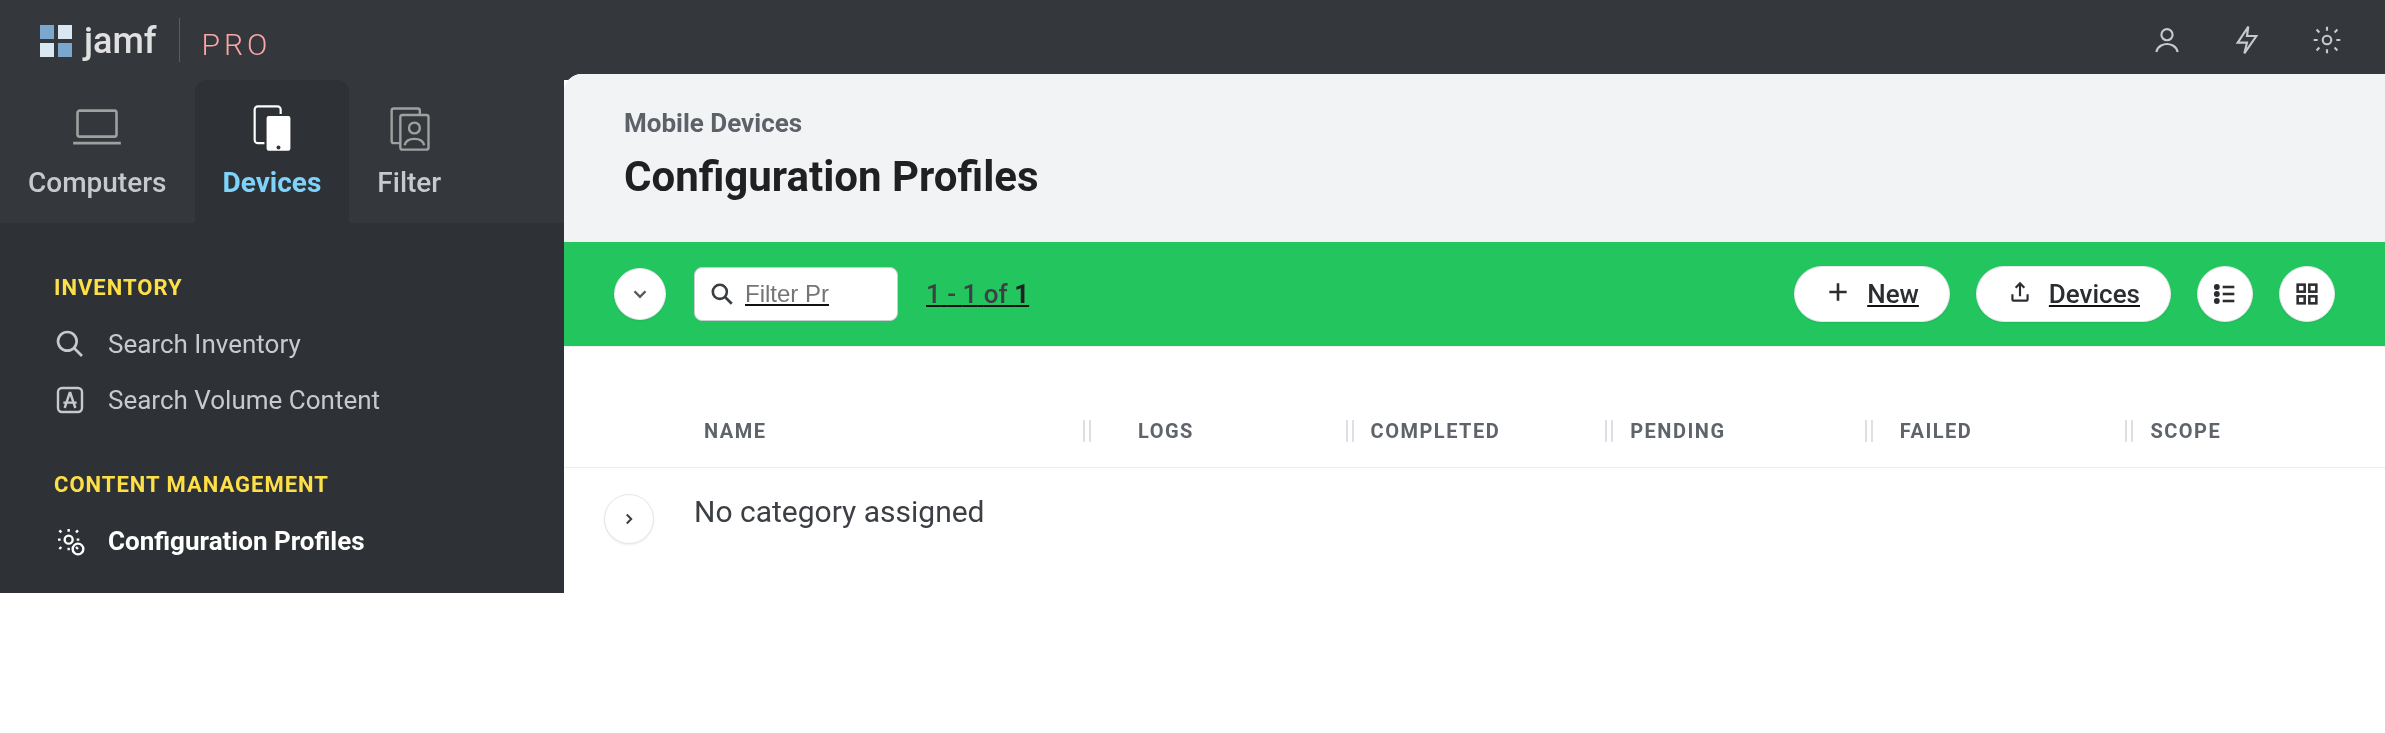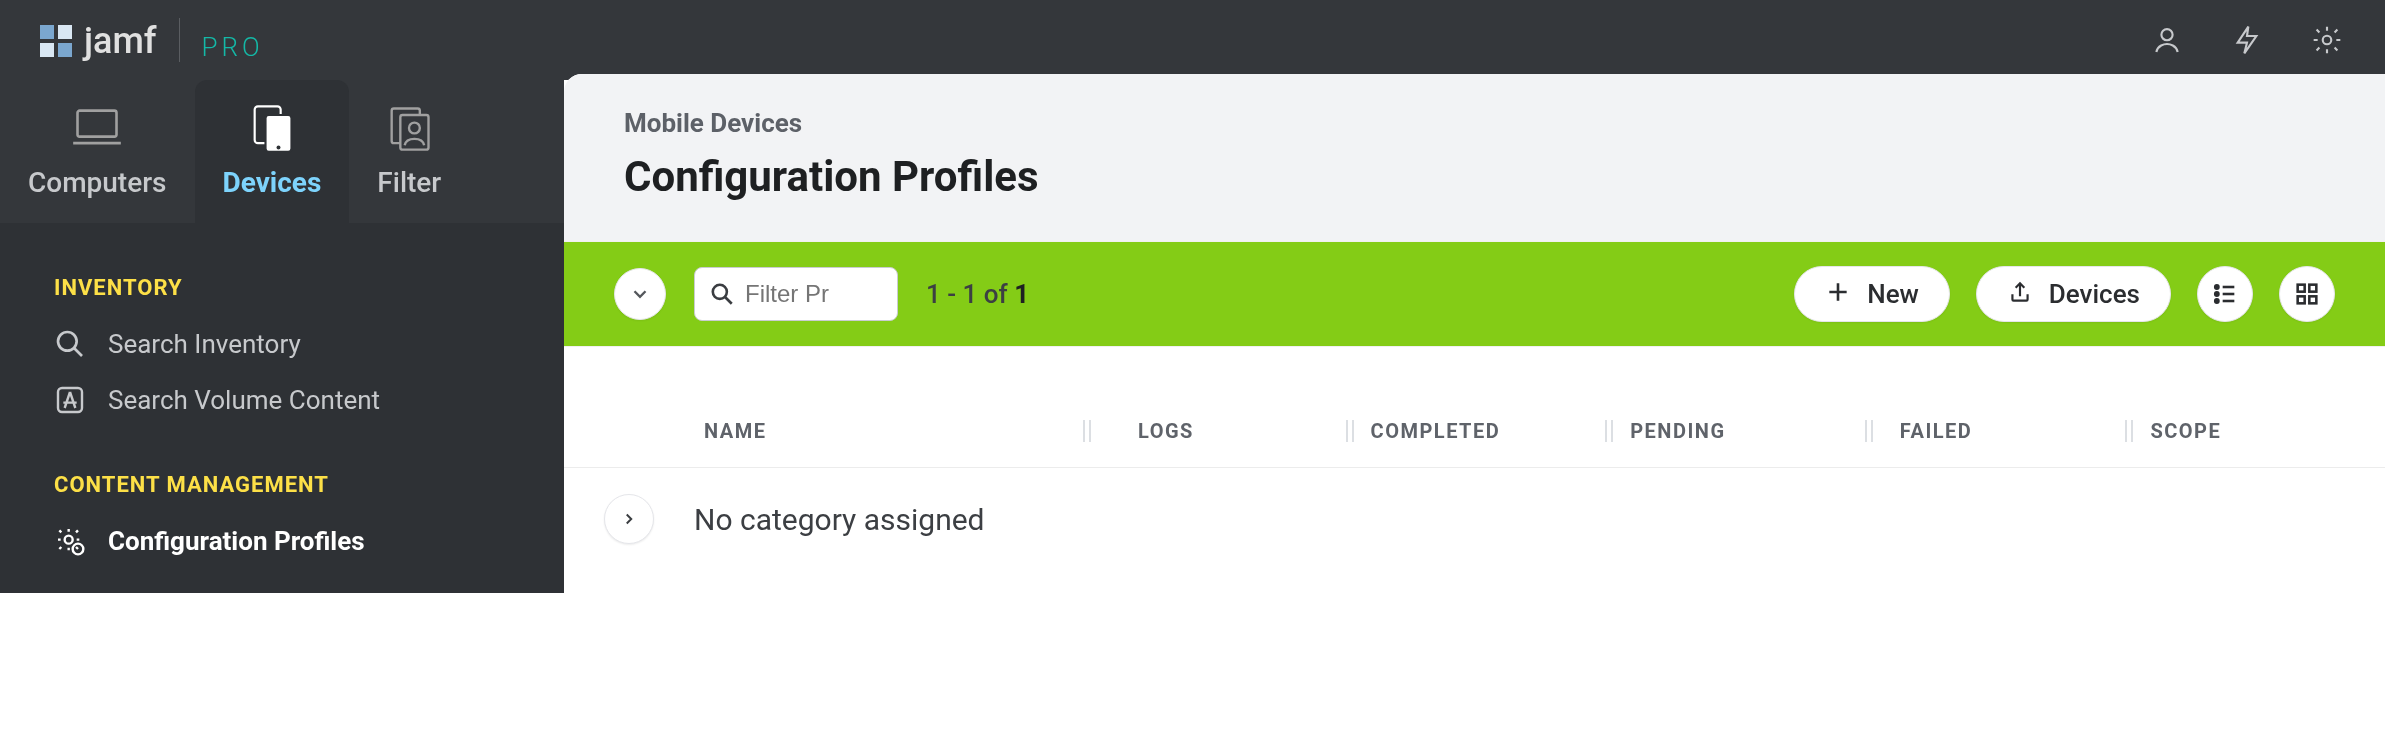--- a/index.html
+++ b/index.html
@@ -11,21 +11,21 @@
       background: #34373b;
       display:flex; align-items:center; justify-content:space-between;
       padding: 0 40px 0 40px;
       color:#d0d0d0;
     }
     .brand { display:flex; align-items:flex-end; gap:18px; }
     .brand-logo { display:flex; align-items:center; gap:12px; }
     .brand-logo .logo-svg { width:32px; height:32px; }
     .brand-logo .jamf { font-size:36px; font-weight:500; color:#e0e0e0; letter-spacing:0px; }
     .brand-divider { width:1px; height:44px; background:#5a5d61; margin:0 4px; }
-    .brand-pro { font-size:26px; font-weight:300; color:#14b8a6; letter-spacing:4px; }
+    .brand-pro { font-size:30px; font-weight:300; color:#fca5a5; letter-spacing:4px; }
     .top-icons { display:flex; gap:44px; align-items:center; }
     .top-icon { width:36px; height:36px; display:flex; align-items:center; justify-content:center; color:#c7c9cc; cursor:pointer; }
     .top-icon svg { width:32px; height:32px; }
     
     
     .body { display:flex; }
     
     
     .sidebar { width:564px; background:#2e3135; color:#b8b8b8; }
     .tabs { display:flex; background:#34373b; }
@@ -44,21 +44,21 @@
     .side-item.active { color:#fff; font-weight:700; }
     .side-item.active svg { color:#fff; }
     .side-sections .section2 { margin-top: 32px; }
     
     
     .main { flex:1; background:#fff; border-top-left-radius:18px; margin-top:-6px; overflow:hidden; }
     .main-header { background:#f2f3f5; padding: 34px 60px 40px 60px; }
     .breadcrumb { font-size:26px; font-weight:700; color:#5d6168; }
     .page-title { font-size:42px; font-weight:700; color:#1e2022; margin-top:14px; }
     
-    .toolbar { border-top:1px solid #f0f0f0; background:#84cc16; padding: 24px 50px; display:flex; align-items:center; justify-content:space-between; border-bottom:1px solid #f0f0f0; }
+    .toolbar { border-top:1px solid #f0f0f0; background:#22c55e; padding: 24px 50px; display:flex; align-items:center; justify-content:space-between; border-bottom:1px solid #f0f0f0;text-decoration:underline; }
     .toolbar-left { display:flex; align-items:center; gap:28px; }
     .exp-btn { width:52px; height:52px; border-radius:26px; border:1px solid #e5e6ea; box-shadow:0 1px 2px rgba(0,0,0,0.06); display:flex; align-items:center; justify-content:center; color:#54575c; background:#fff; cursor:pointer; }
     .exp-btn svg{ width:22px; height:22px; }
     .filter-box { display:flex; align-items:center; gap:10px; border:1.5px solid #c9ccd1; border-radius:8px; padding: 10px 14px; width:204px; height:54px; background:#fff; }
     .filter-box svg { width:26px; height:26px; color:#3a3d41; }
     .filter-box input { border:none; outline:none; font-size:24px; color:#6c6f74; width:110px; background:transparent; }
     .count { font-size:26px; color:#3c3f43; font-weight:500; }
     .count .bold { font-weight:700; color:#1e2022; }
     .toolbar-right { display:flex; align-items:center; gap:26px; }
     .pill-btn { display:flex; align-items:flex-start; gap:16px; padding: 12px 30px; border-radius:28px; border:1px solid #e5e6ea; box-shadow:0 1px 2px rgba(0,0,0,0.06); background:#fff; color:#2b2d30; font-size:26px; font-weight:500; cursor:pointer; }
@@ -73,21 +73,21 @@
     .th-sep { width:2px; height:22px; background:#dcdfe3; margin-right: 1px; }
     .head-cols { display:flex; align-items:center; width:100%;margin-top:48px; }
     .col-name  { width: 560px; }
     .col-logs  { width: 270px; padding-left: 40px; }
     .col-comp  { width: 270px; padding-left: 10px; }
     .col-pend  { width: 270px; padding-left: 10px; }
     .col-fail  { width: 270px; padding-left: 20px; }
     .col-scope { width: 270px; padding-left: 10px; }
     .sep-wrap { display:flex; align-items:center; gap:3px; margin: 0 6px 0 0; }
     
-    .row { display:flex; align-items:center; padding: 26px 0; }
+    .row { display:flex; padding: 26px 0; }
     .row .chev { width:50px; height:50px; border-radius:26px; box-shadow:0 1px 2px rgba(0,0,0,0.08); border:1px solid #e5e6ea; display:flex; align-items:center; justify-content:center; color:#3a3d41; margin-left:40px; margin-right:40px; cursor:pointer; background:#fff; }
     .row .chev svg{ width:18px; height:18px; }
     .row .row-text { font-size:30px; color:#3c3f43; }
   </style>
 </head>
 <body>
 
 <div class="topbar">
   <div class="brand">
     <div class="brand-logo">

